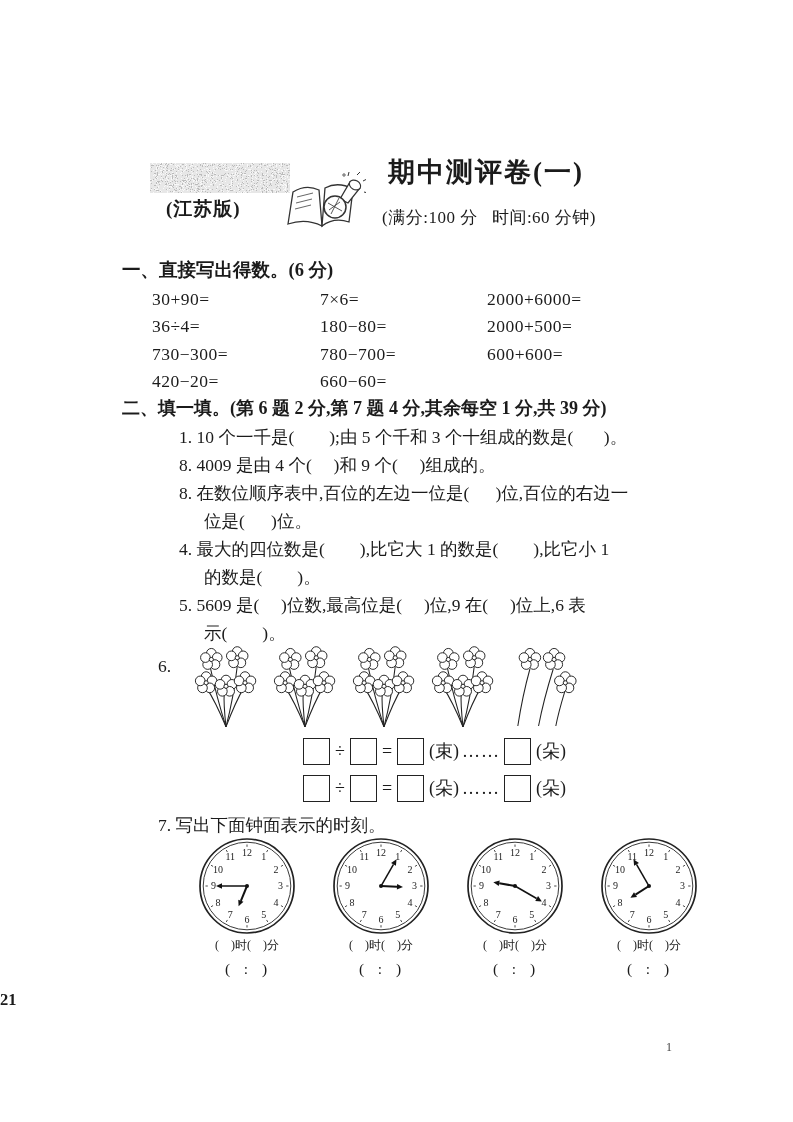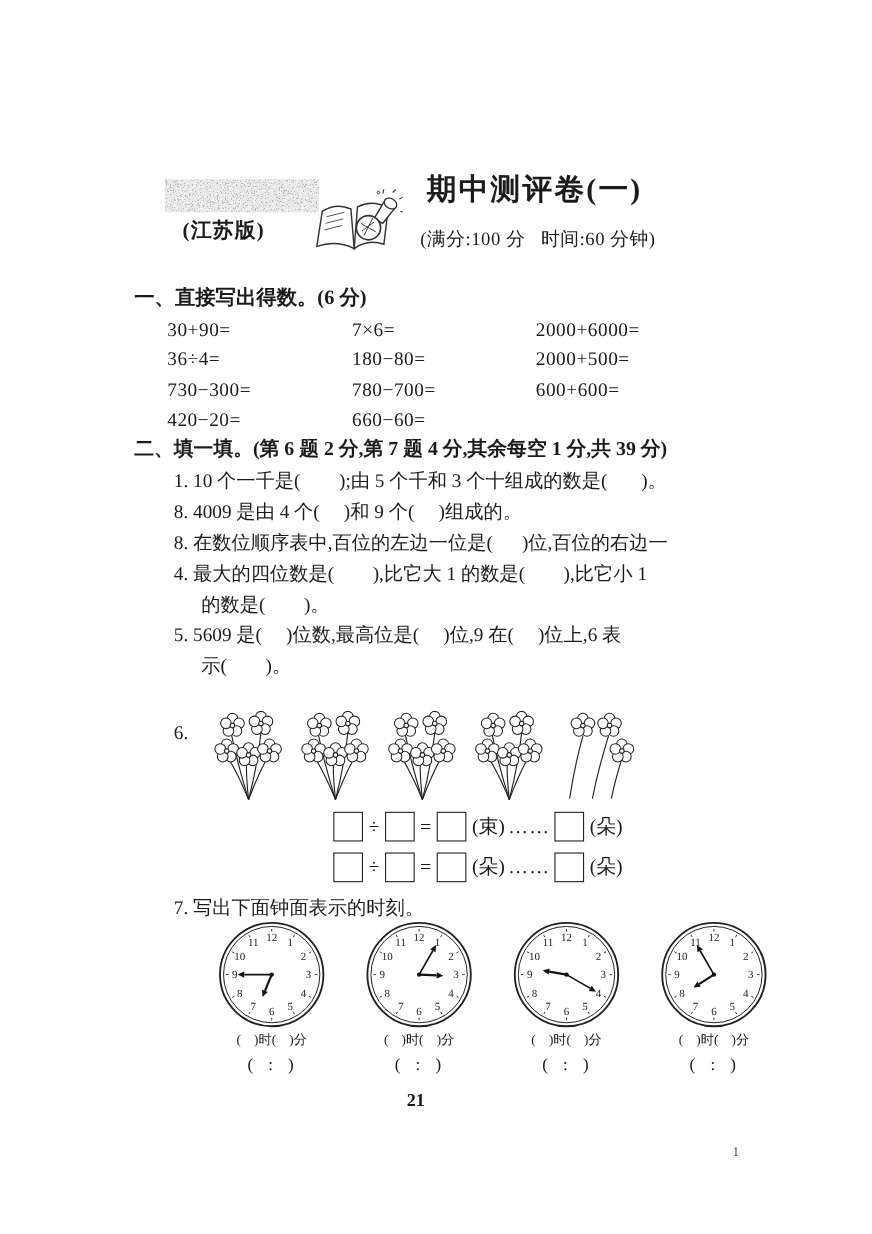--- a/index.html
+++ b/index.html
@@ -17,41 +17,41 @@
   .paper-meta{left:382px;top:206px;font-size:17px;letter-spacing:0.5px;}
   
   .sec1-head{left:122px;top:257px;font-size:18.5px;font-weight:bold;}
   .sec1-grid{
     left:152px;top:286px;display:grid;grid-template-columns:168px 167px 160px;
     font-size:17.5px;line-height:27.4px;letter-spacing:0.5px;
   }
   
   .sec2-head{left:122px;top:396px;font-size:18px;font-weight:bold;}
   .fill-items{left:158px;top:423px;font-size:17.5px;line-height:28px;}
-  .fill-line{white-space:pre;}
+  .fill-line{white-space:pre;margin-left:21px;}
   .fill-line.cont{padding-left:25px;}
   
   .item6{left:120px;top:646px;}
   .q-num{position:absolute;left:38px;top:10px;font-size:17.5px;}
   .flower-row{position:absolute;left:68px;top:0;display:flex;gap:3px;}
   .flower-group{width:76px;height:84px;}
   .equations{left:300px;top:736px;}
   .eq-row{display:flex;align-items:center;height:30px;margin-bottom:7px;font-size:18px;}
   .eq-box{display:inline-block;width:25px;height:25px;border:1.7px solid #222;margin:0 3px;background:#fff;}
   .eq-op{margin:0 2px;}
   .eq-dots{letter-spacing:1px;margin:0 1px;}
   
   .item7-head{left:158px;top:813px;font-size:17.5px;}
   .clocks-row{left:180px;top:836px;display:flex;}
   .clock-col{width:134px;display:flex;flex-direction:column;align-items:center;}
   .clock{width:100px;height:100px;}
   .caption-time{font-size:12px;margin-top:1px;white-space:pre;}
   .caption-colon{font-size:15.5px;margin-top:6px;white-space:pre;letter-spacing:2px;}
   
-  .footer-page{left:0;top:990px;width:756px;text-align:center;font-size:16.5px;font-weight:bold;}
+  .footer-page{left:0;top:990px;width:756px;font-size:16.5px;font-weight:bold;}
   .corner-mark{left:666px;top:1040px;font-size:12px;color:#444;}
 </style>
 </head>
 <body>
 
 <div class="page">
 
   <svg class="abs noise-block" width="140" height="30">
     <filter id="speckle">
       <feTurbulence type="fractalNoise" baseFrequency="0.8" numOctaves="2" seed="7"></feTurbulence>
@@ -97,20 +97,21 @@
     <span>420−20=</span>
     <span>660−60=</span>
   </div>
 
   <div class="abs sec2-head">二、填一填。(第 6 题 2 分,第 7 题 4 分,其余每空 1 分,共 39 分)</div>
 
   <div class="abs fill-items">
     <div class="fill-line">1. 10 个一千是(        );由 5 个千和 3 个十组成的数是(       )。</div>
     <div class="fill-line">8. 4009 是由 4 个(     )和 9 个(     )组成的。</div>
     <div class="fill-line">8. 在数位顺序表中,百位的左边一位是(      )位,百位的右边一</div>
+    <div class="fill-line cont">位是(      )位。</div>
     <div class="fill-line">4. 最大的四位数是(        ),比它大 1 的数是(        ),比它小 1</div>
     <div class="fill-line cont">的数是(        )。</div>
     <div class="fill-line">5. 5609 是(     )位数,最高位是(     )位,9 在(     )位上,6 表</div>
     <div class="fill-line cont">示(        )。</div>
   </div>
 
   <div class="abs item6">
     <span class="q-num">6.</span>
     <div class="flower-row">
       <svg class="flower-group" viewBox="0 0 88 96">

